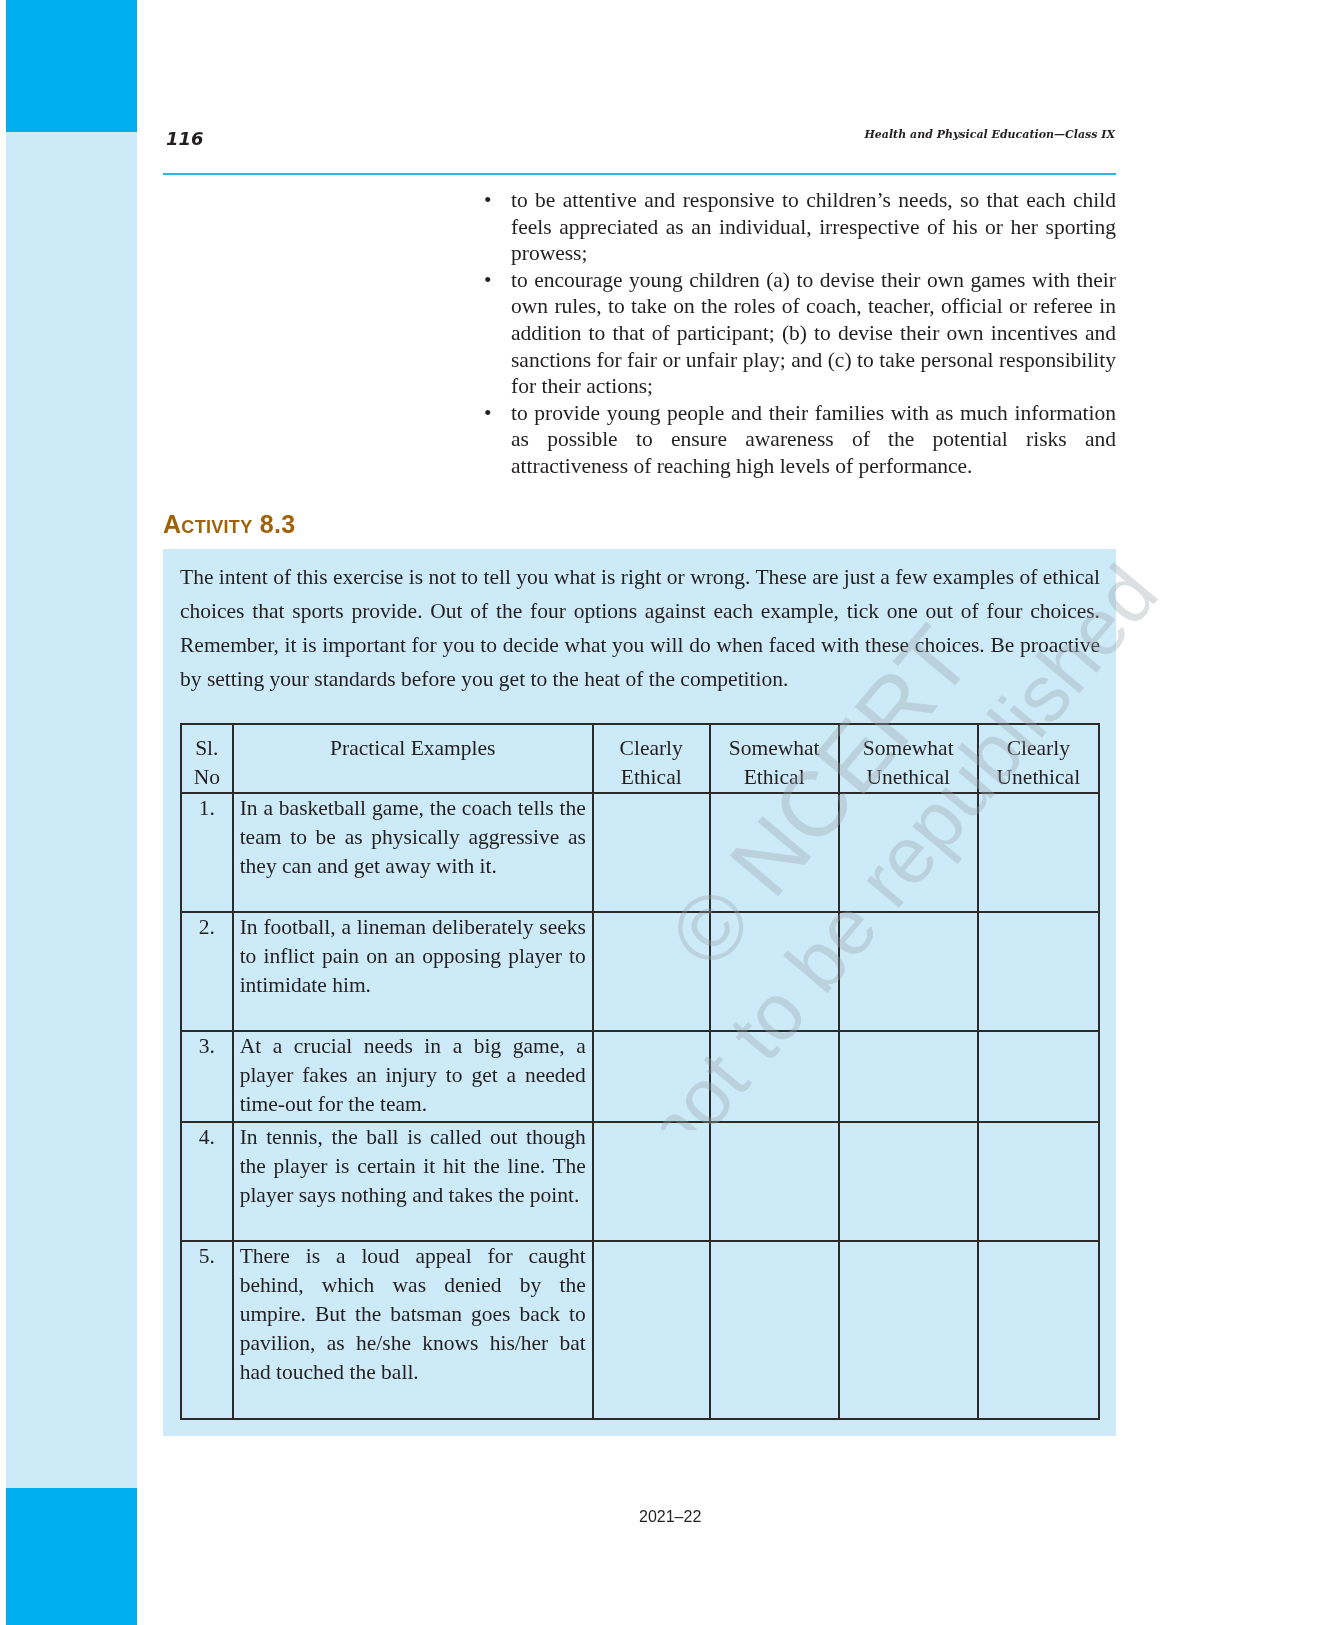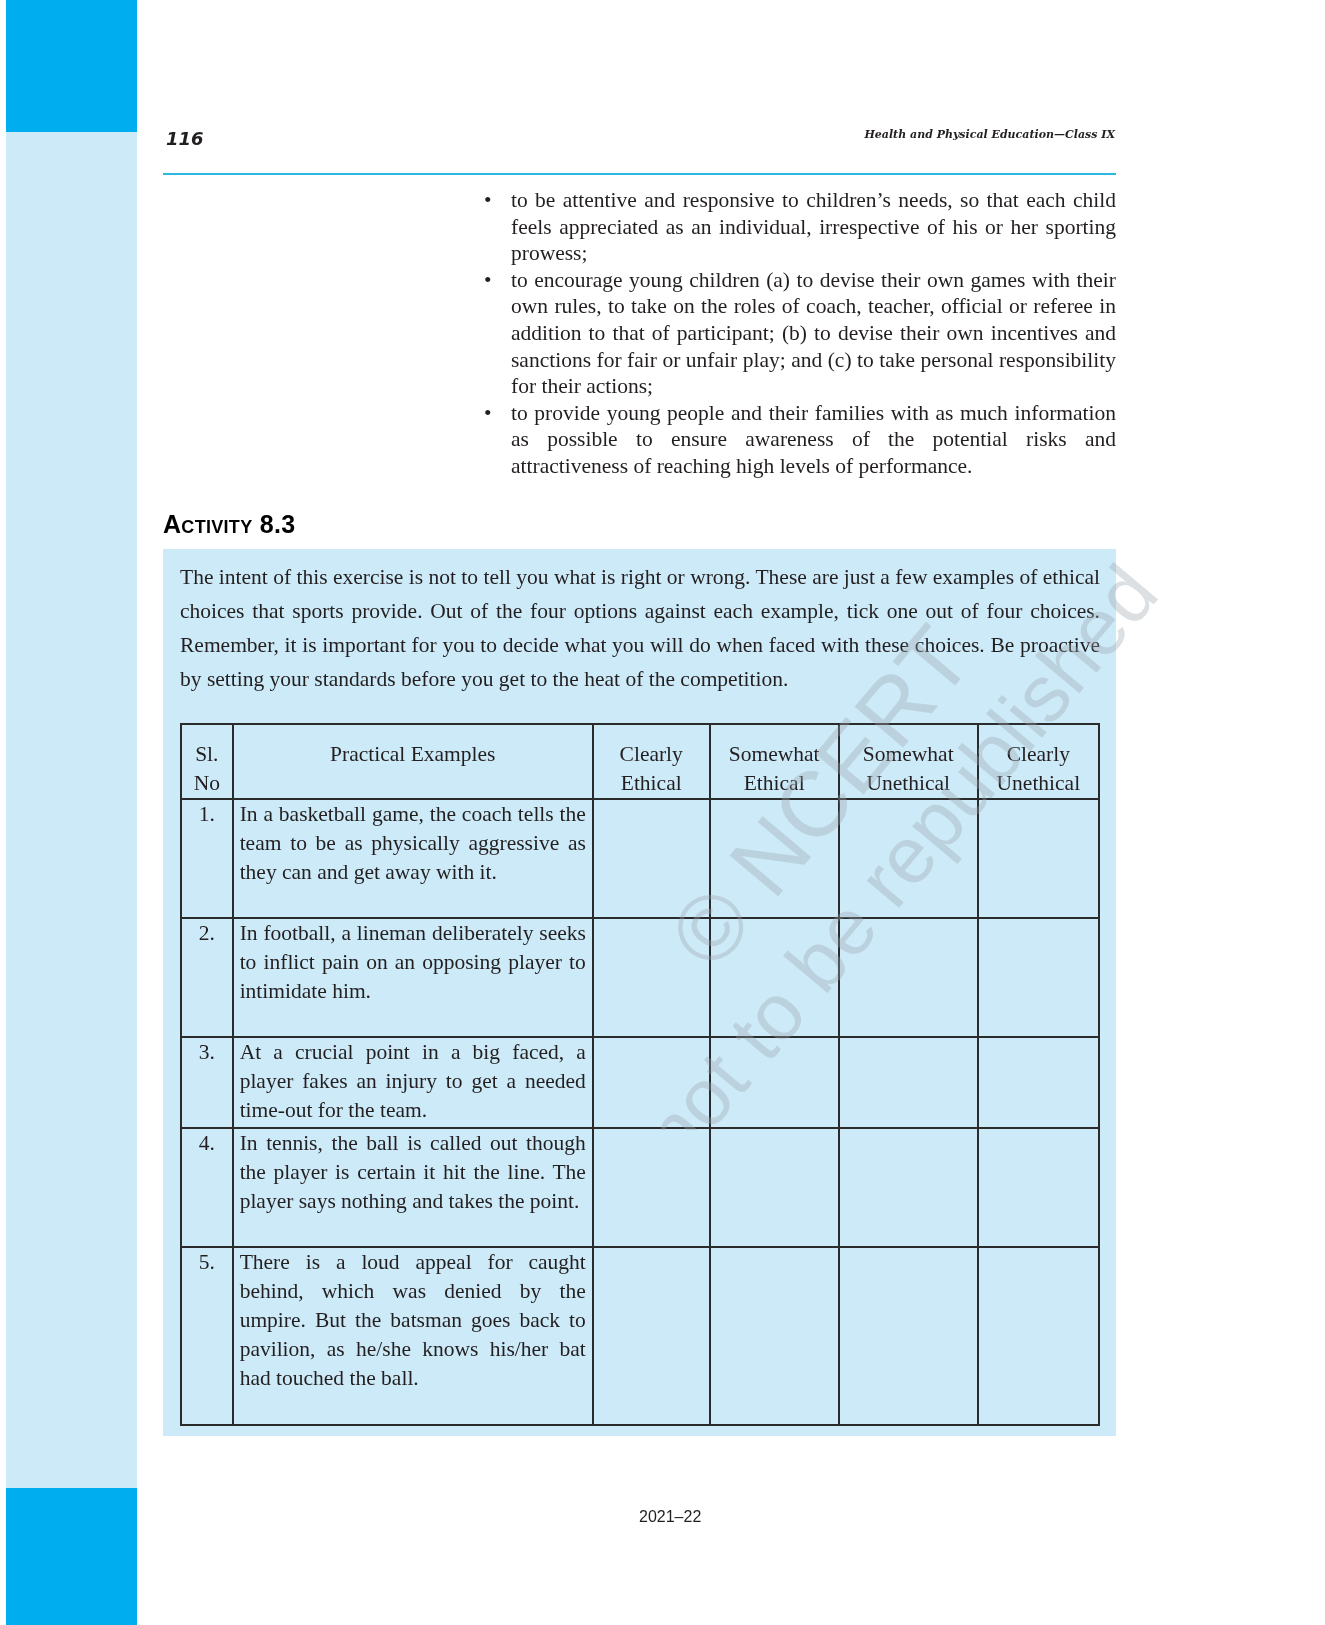--- a/index.html
+++ b/index.html
@@ -13,30 +13,30 @@
   .page-num { position:absolute; left:166px; top:128px; font-family:"DejaVu Sans", sans-serif; font-weight:bold; font-style:italic; font-size:18px;text-align:center; }
   .running-head { position:absolute; right:210px; top:128px; font-family:"DejaVu Serif", serif; font-weight:bold; font-style:italic; font-size:11px; }
   .head-rule { position:absolute; left:163px; top:173px; width:953px; height:2px; background:#29b6e0; }
 
   .bullets { position:absolute; left:484px; top:187px; width:632px; margin:0; padding:0; list-style:none;
              font-family:"Liberation Serif", serif; font-size:21.5px; line-height:26.6px; }
   .bullets li { position:relative; padding-left:27px; text-align:justify; }
   .bullets .dot { position:absolute; left:0; top:0; }
 
   .activity-title { position:absolute; left:163px; top:510px; font-family:"Liberation Sans", sans-serif; font-weight:bold;
-                    font-size:25px; color:#000000; font-variant:small-caps; letter-spacing:0.3px; }
+                    font-size:25px; color:#a16207; font-variant:small-caps; letter-spacing:0.3px; }
 
   .activity-box { position:absolute; left:163px; top:549px; width:953px; height:887px; background:#cdeaf8; }
   .intro { position:absolute; left:17px; top:11px; width:920px; margin:0; font-family:"Liberation Serif", serif;
            font-size:21.5px; line-height:34px; text-align:justify; }
 
   table.ethics { position:absolute; left:17px; top:174px; width:920px; border-collapse:collapse;
                  font-family:"Liberation Serif", serif; font-size:21.5px; line-height:29px; }
   table.ethics td, table.ethics th { border:2px solid #2b2b2b; padding:0 6px; vertical-align:top; font-weight:normal; }
-  table.ethics th { text-align:center; padding-top:15px;border-radius:8px; }
+  table.ethics th { text-align:center; padding-top:9px;border-radius:8px; }
   .c-sl { width:38px; text-align:center; }
   .c-ex { width:354px; text-align:justify; }
   .c-ce { width:104px; }
   .c-se { width:116px; }
   .c-su { width:126px; }
   .c-cu { width:108px; }
   tr.hdr { height:64px; }
   tr.r1 { height:119px; } tr.r2 { height:119px; } tr.r3 { height:91px; } tr.r4 { height:119px; } tr.r5 { height:178px; }
   td.sl { text-align:center; }
   td.choice { cursor:pointer; }
@@ -88,21 +88,21 @@
     <tr class="r2">
       <td class="sl">2.</td>
       <td class="c-ex">In football, a lineman deliberately seeks to inflict pain on an opposing player to intimidate him.</td>
       <td class="choice"></td>
       <td class="choice"></td>
       <td class="choice"></td>
       <td class="choice"></td>
     </tr>
     <tr class="r3">
       <td class="sl">3.</td>
-      <td class="c-ex">At a crucial point in a big faced, a player fakes an injury to get a needed time-out for the team.</td>
+      <td class="c-ex">At a crucial needs in a big game, a player fakes an injury to get a needed time-out for the team.</td>
       <td class="choice"></td>
       <td class="choice"></td>
       <td class="choice"></td>
       <td class="choice"></td>
     </tr>
     <tr class="r4">
       <td class="sl">4.</td>
       <td class="c-ex">In tennis, the ball is called out though the player is certain it hit the line. The player says nothing and takes the point.</td>
       <td class="choice"></td>
       <td class="choice"></td>

